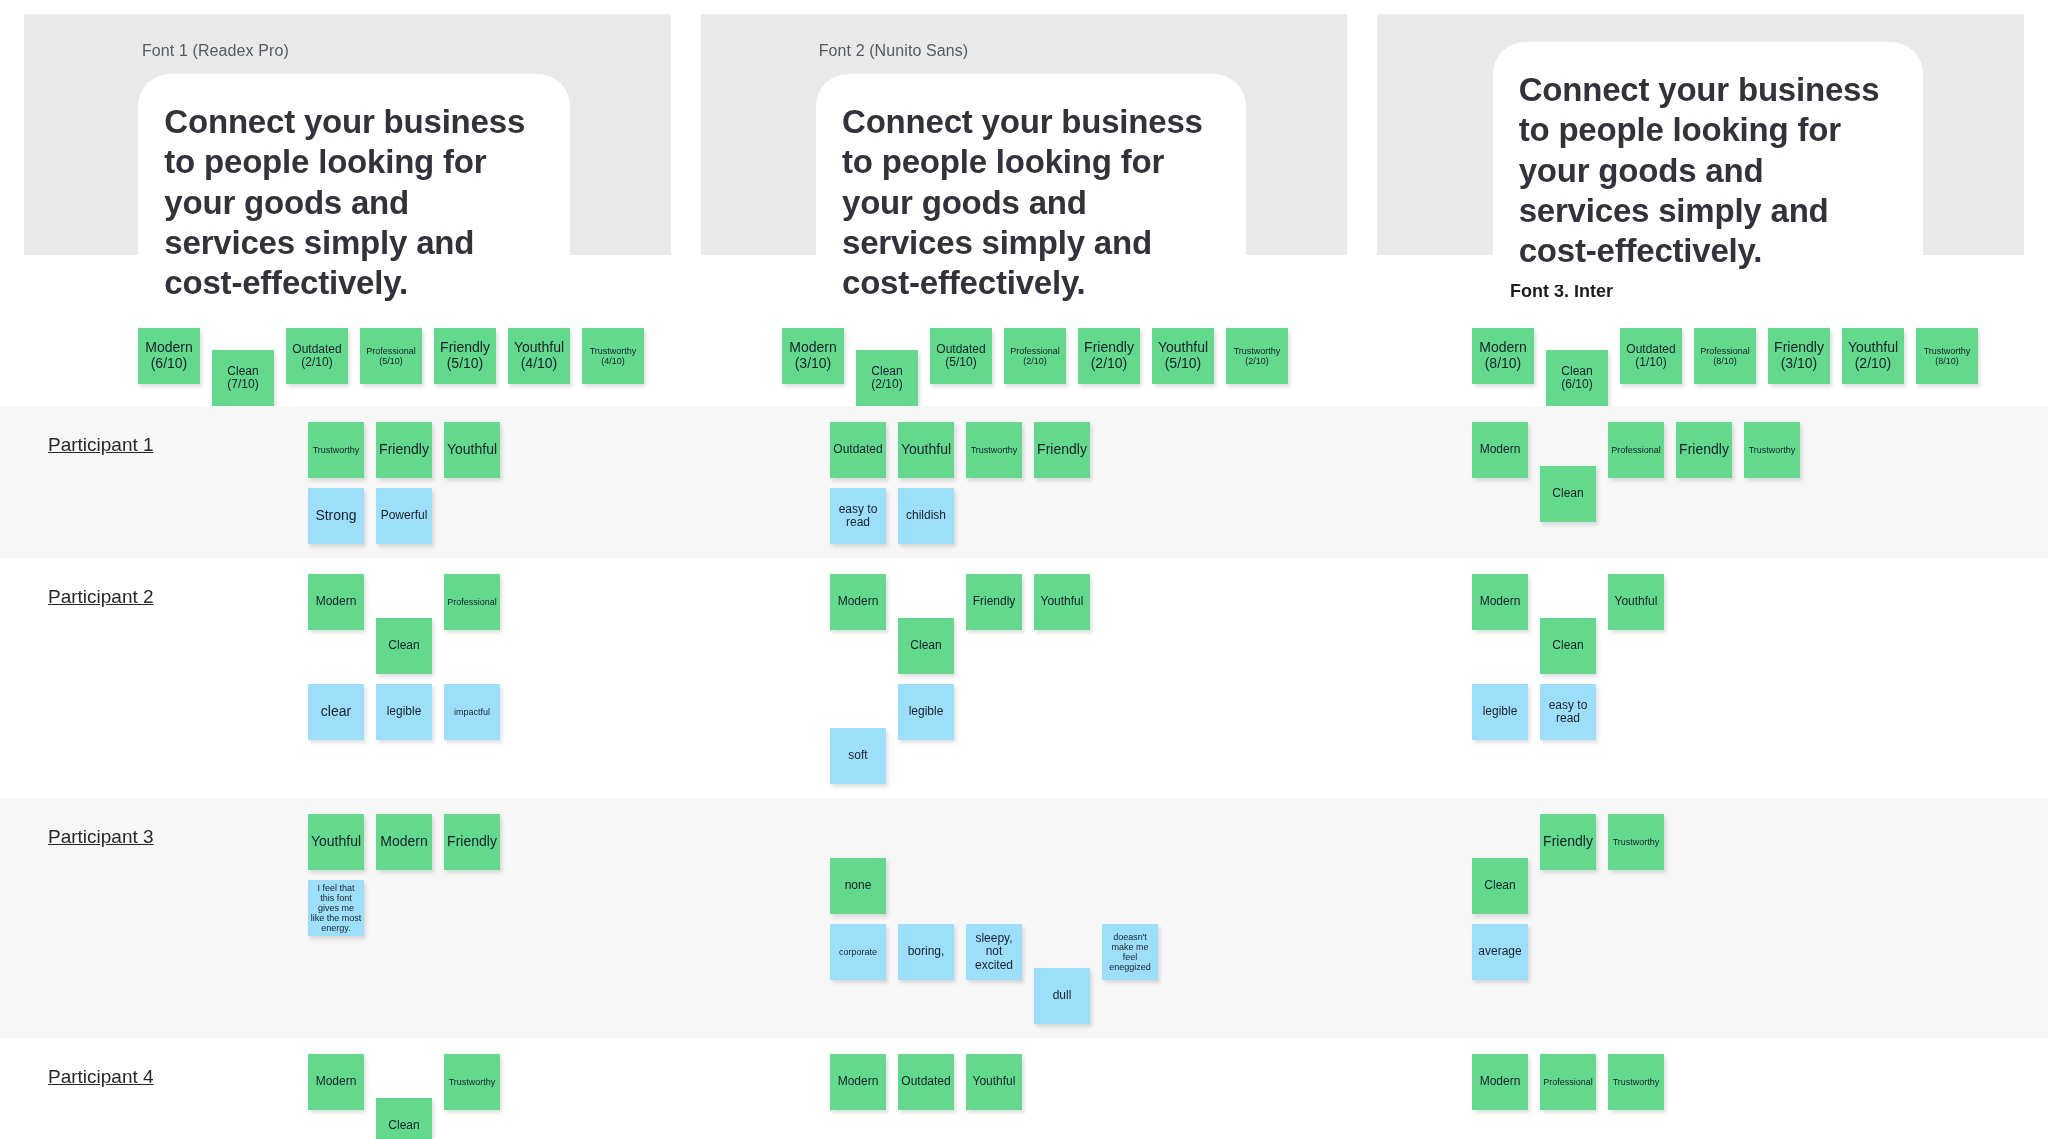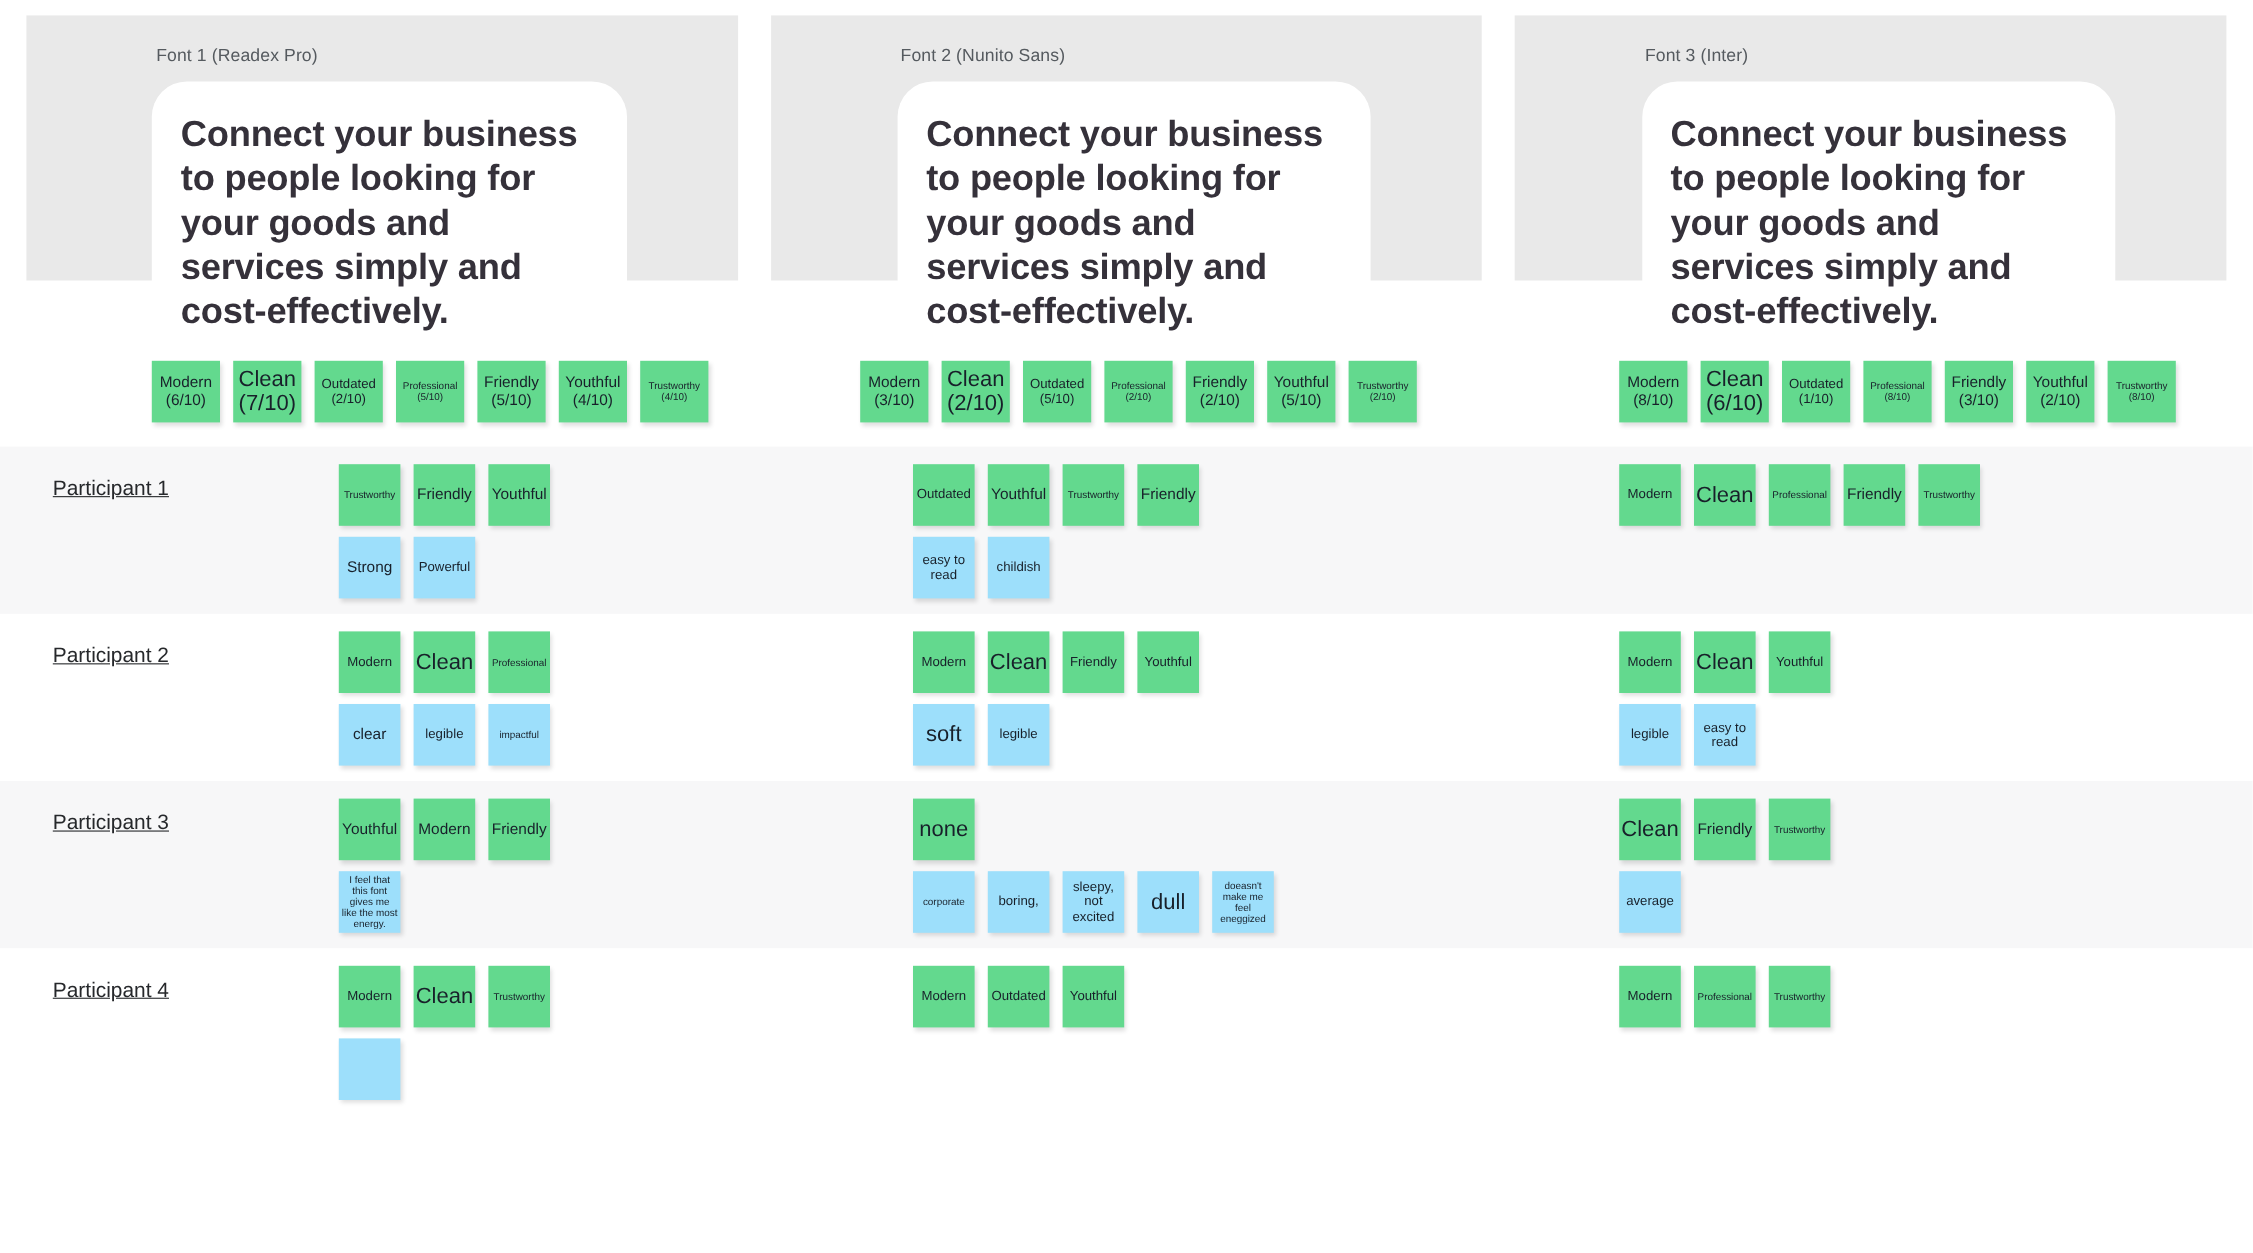--- a/index.html
+++ b/index.html
@@ -96,21 +96,21 @@
   .note.blue { background: #9ddffb; }
 
   .badge { width: 62px; height: 56px; flex-direction: column; }
   .badge .bname { display: block; }
   .badge .bscore { display: block; }
 
   
   .s-xs { font-size: 9px; }
   .s-sm { font-size: 12px; }
   .s-md { font-size: 14px; }
-  .s-lg { font-size: 20px; }
+  .s-lg { font-size: 12px; margin-top: 44px; }
 
   
   .rows { margin-top: 14px; }
   .prow {
     position: relative;
     display: flex;
     align-items: flex-start;
     padding: 16px 0 14px 0;
   }
   .prow.alt { background: #f7f7f8; }
@@ -152,21 +152,20 @@
         <div class="specimen-text">Connect your business to people looking for your goods and services simply and cost-effectively.</div>
       </div>
     </div>
     <div class="specimen-panel panel-f2">
       <div class="specimen-label">Font 2 (Nunito Sans)</div>
       <div class="specimen-card">
         <div class="specimen-text">Connect your business to people looking for your goods and services simply and cost-effectively.</div>
       </div>
     </div>
     <div class="specimen-panel panel-f3">
-      <div class="specimen-label">Font 3 (Inter)</div>
       <div class="specimen-card">
         <div class="specimen-text">Connect your business to people looking for your goods and services simply and cost-effectively.</div>
       </div>
     </div>
   </div>
 
   <div class="col-titles">
     <div class="col-title c1">Font 1. Readex Pro</div>
     <div class="col-title c2">Font 2. Nunito Sans</div>
     <div class="col-title c3">Font 3. Inter</div>

